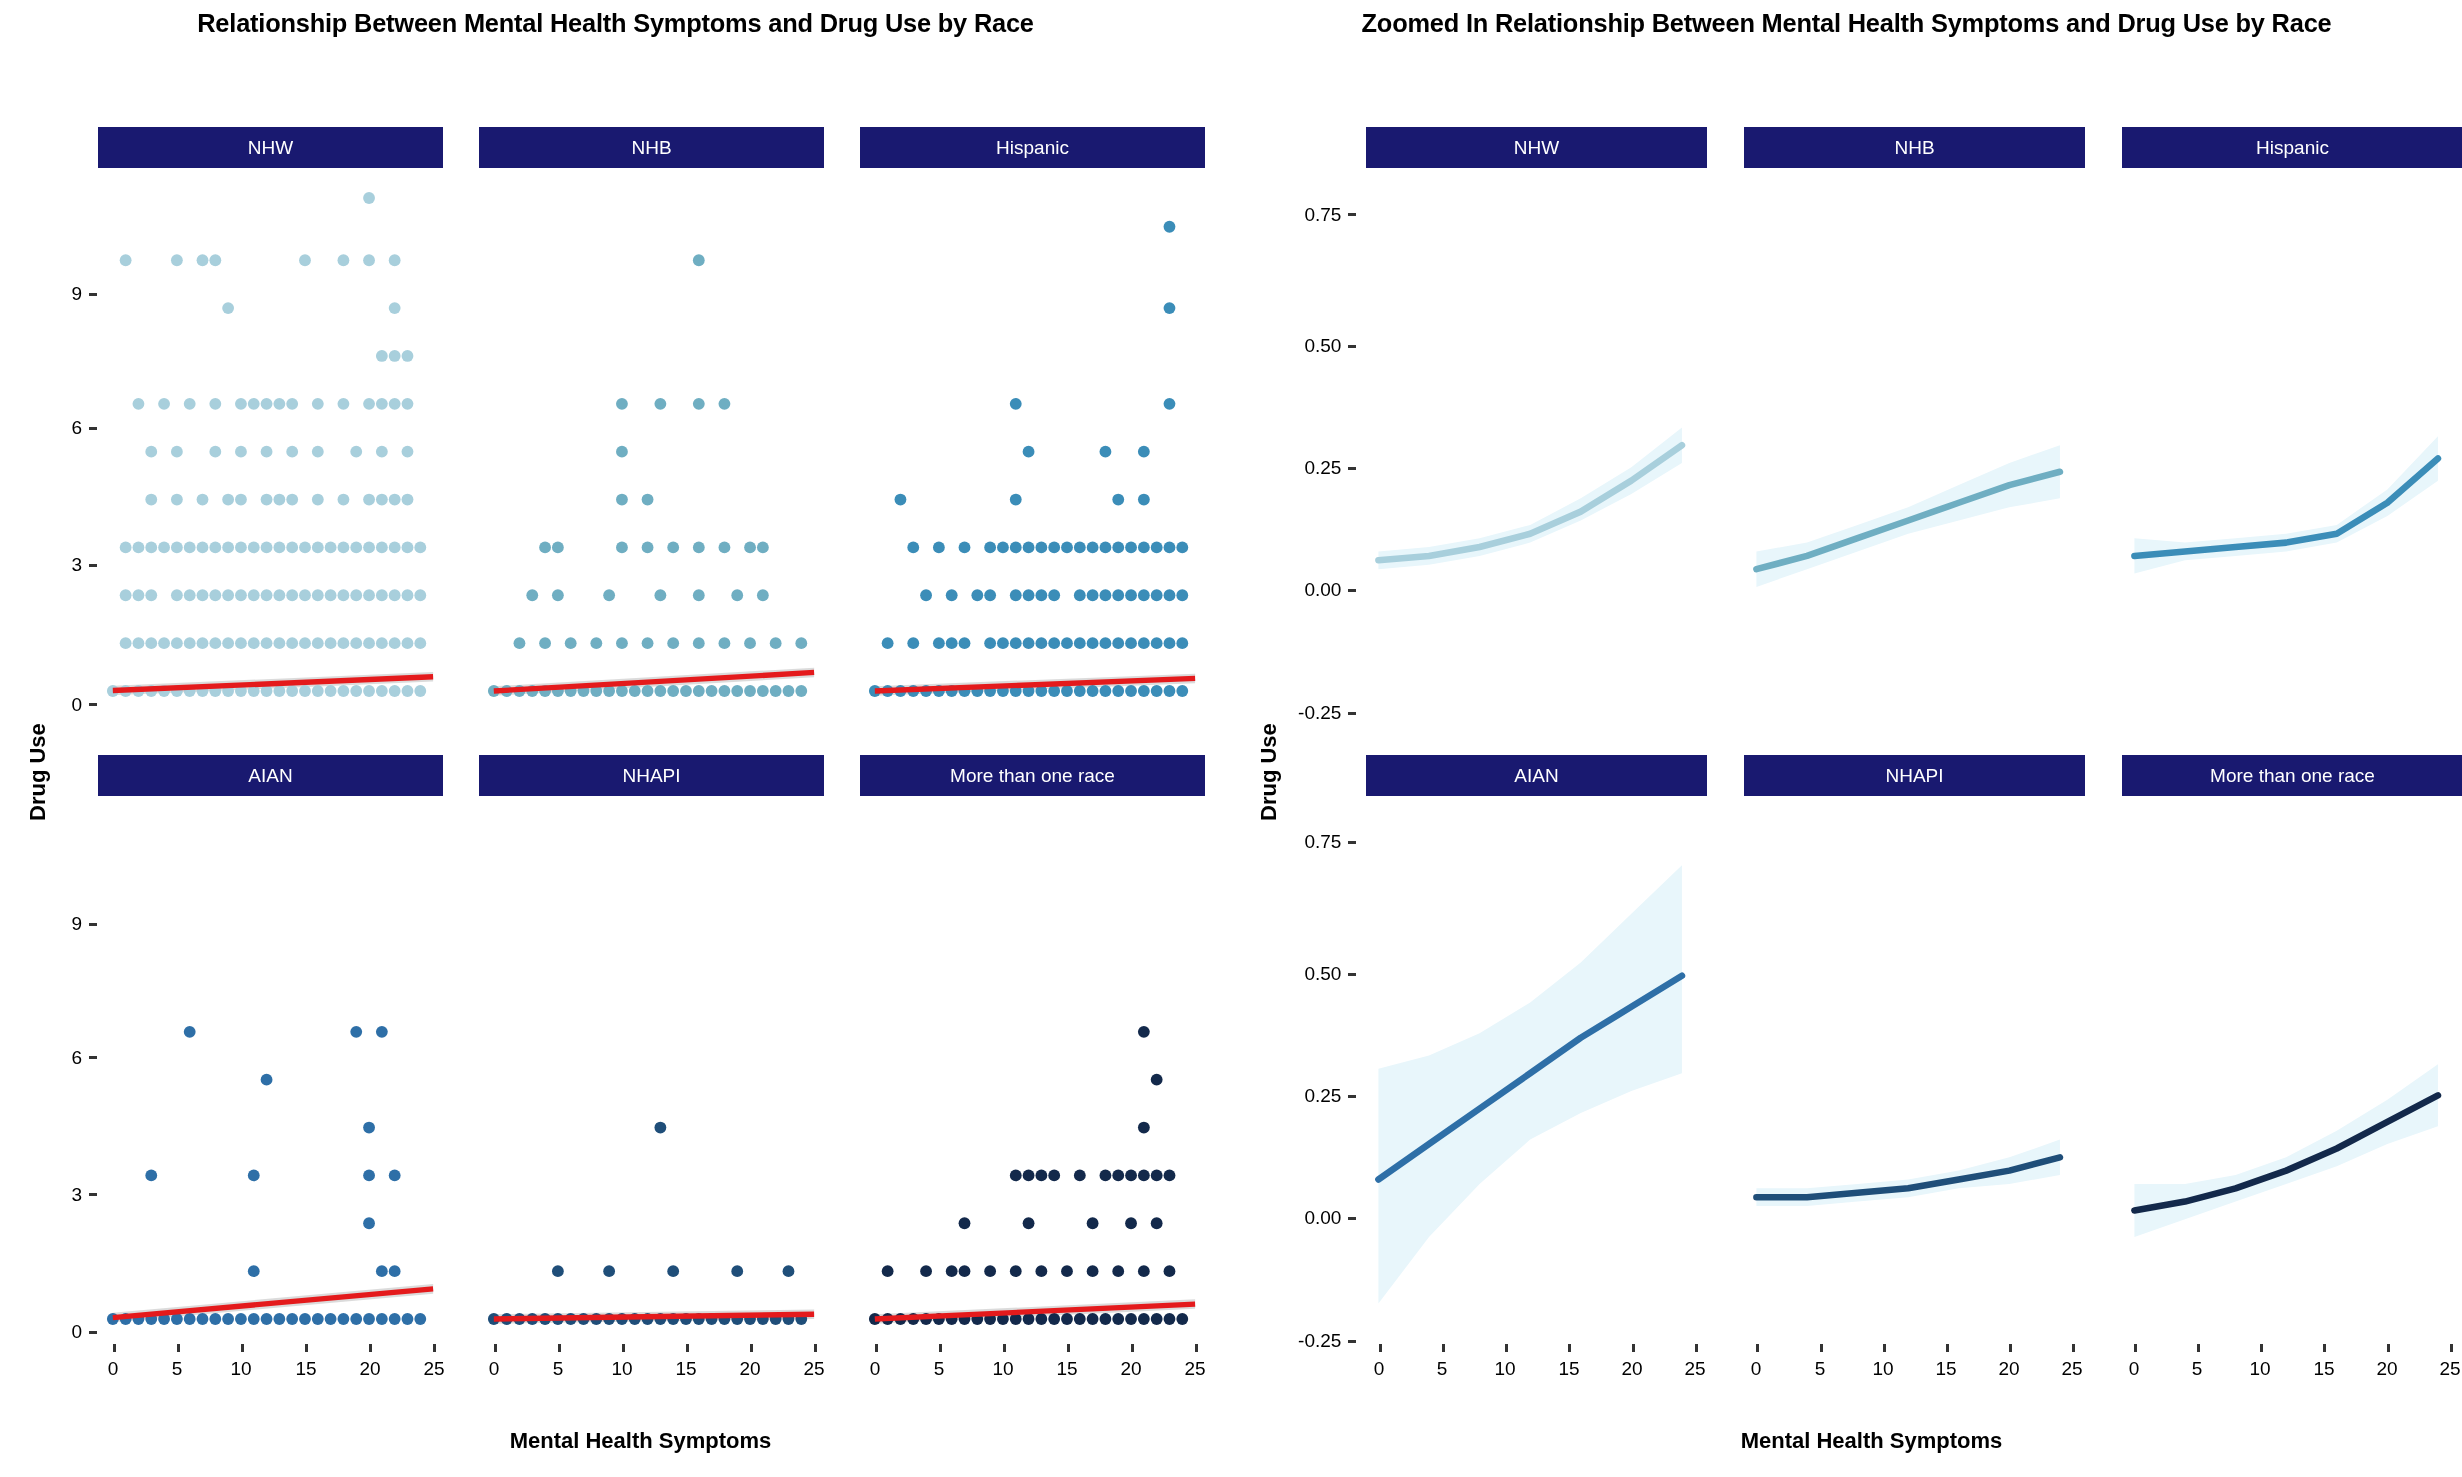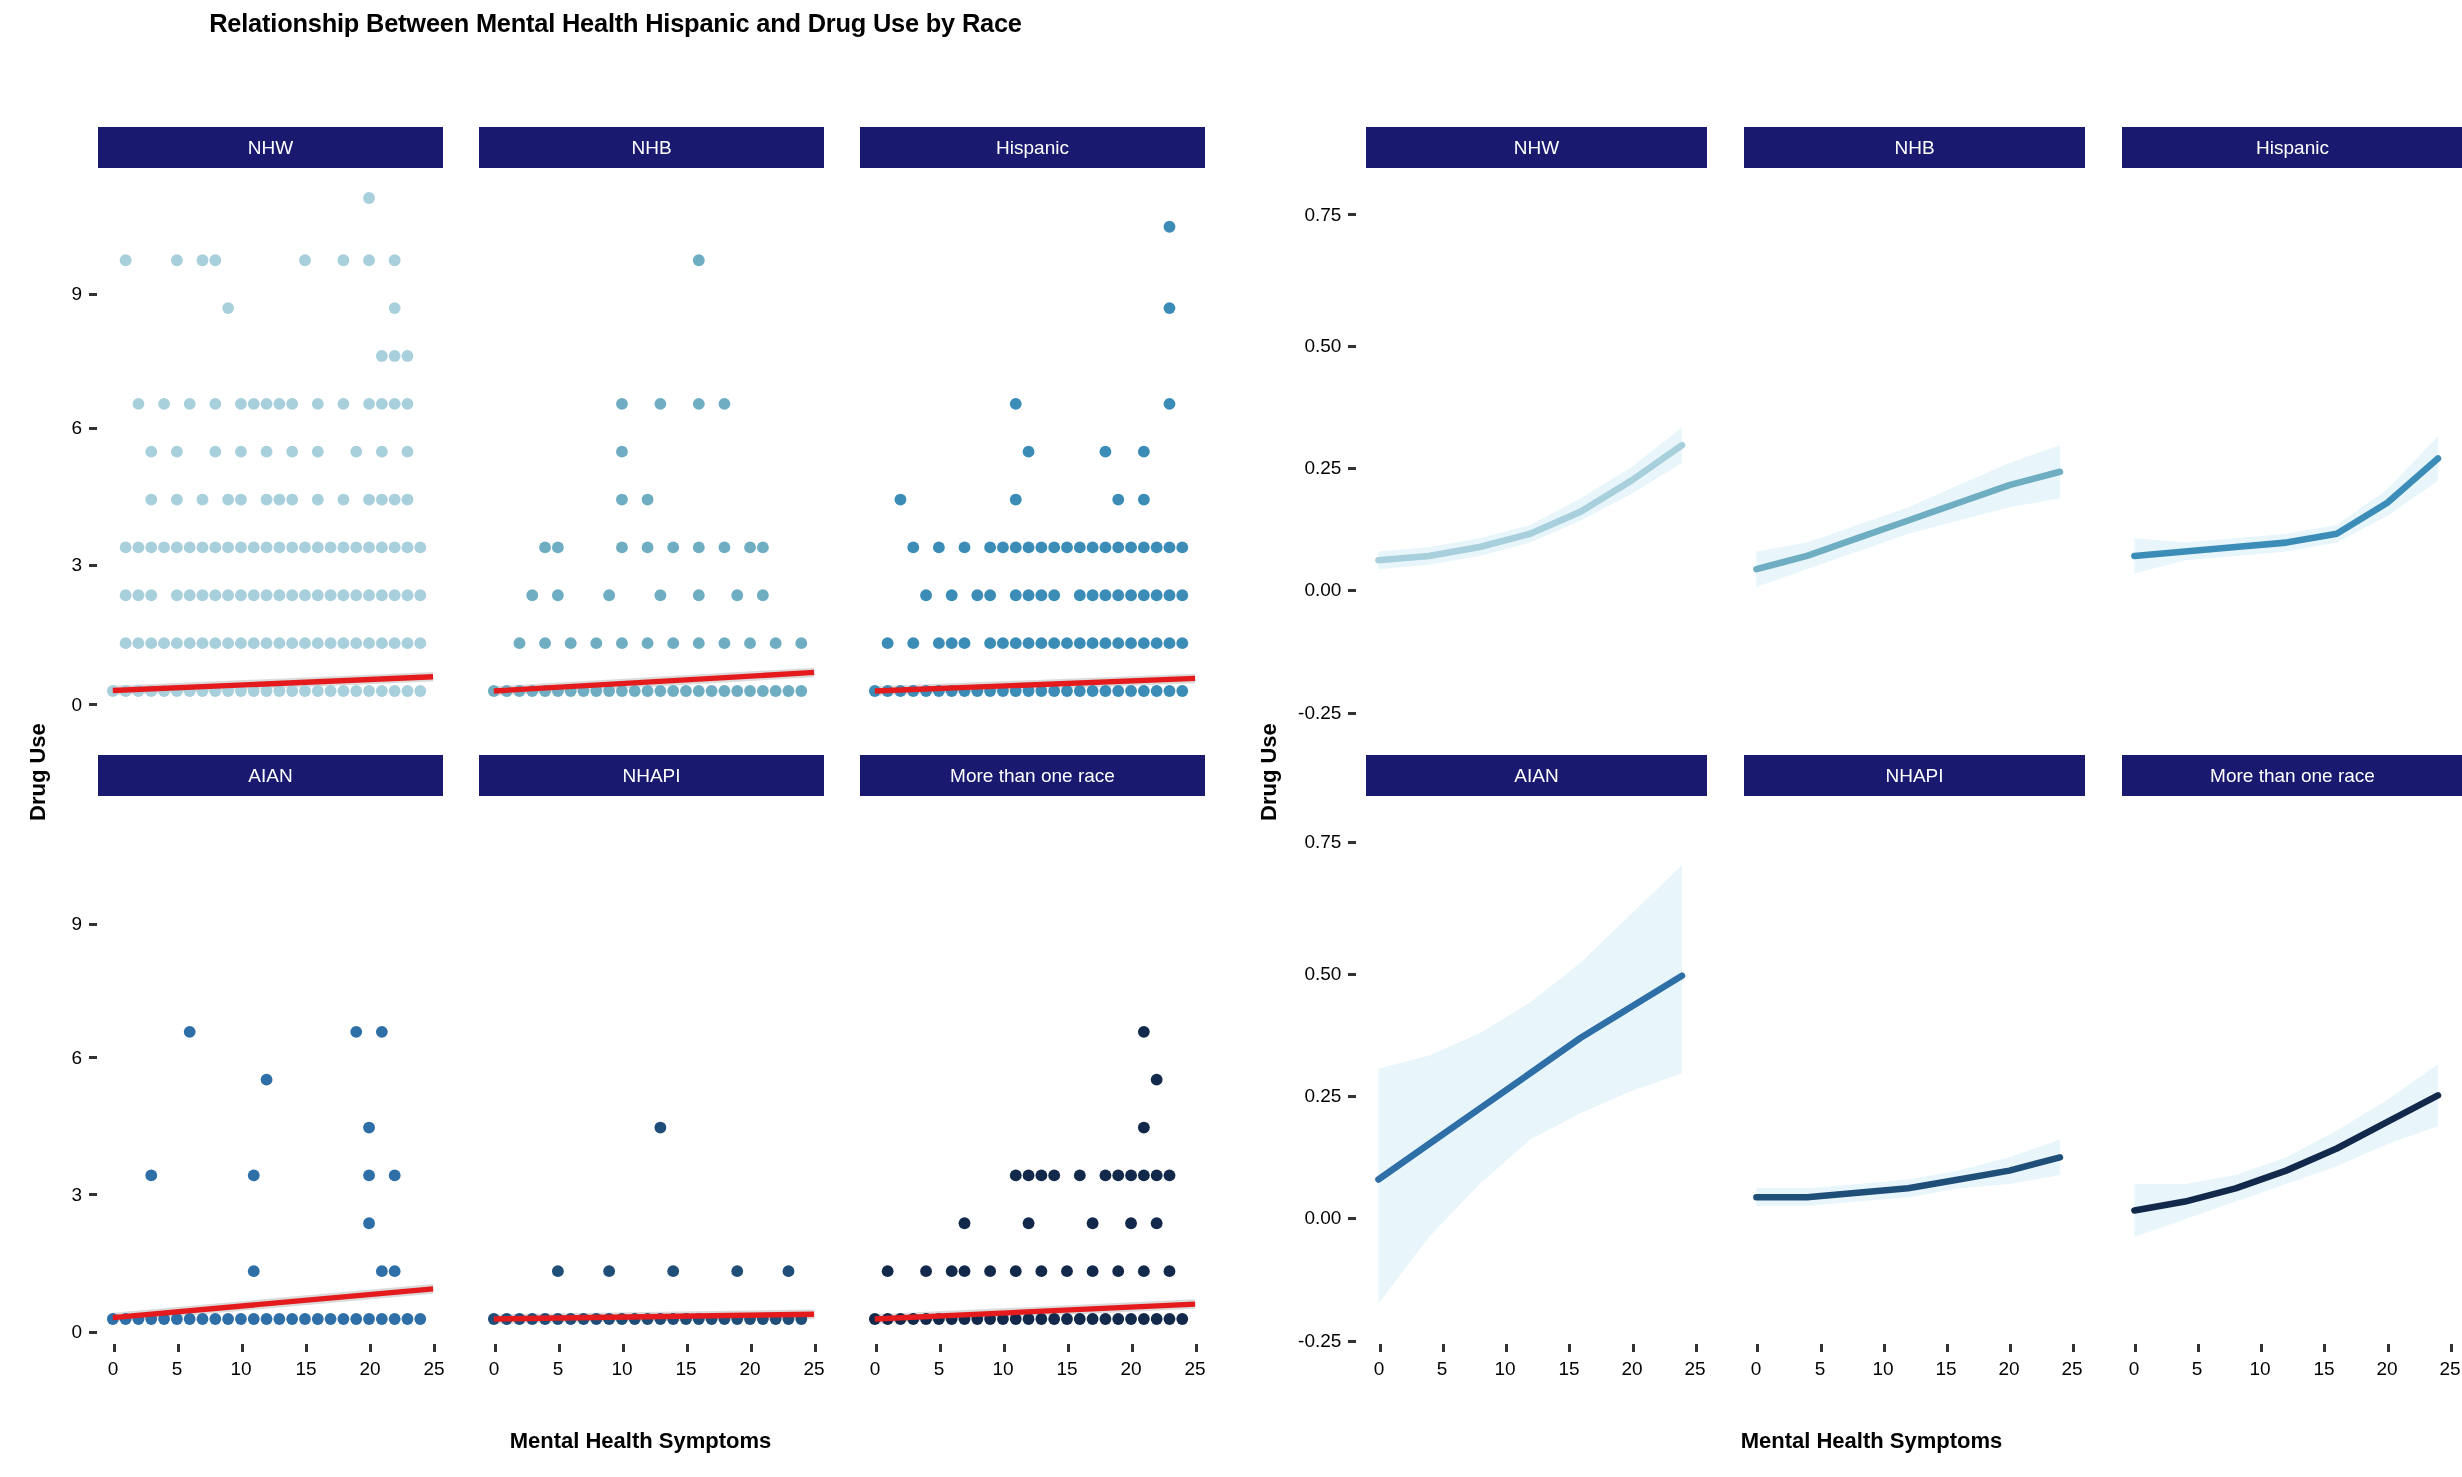--- a/index.html
+++ b/index.html
@@ -94,21 +94,21 @@
   }
 
   svg { display: block; }
 </style>
 </head>
 <body>
 
 <div class="page">
 
   <div class="panel">
-    <div class="fig-title">Relationship Between Mental Health Hispanic and Drug Use by Race</div>
+    <div class="fig-title">Relationship Between Mental Health Symptoms and Drug Use by Race</div>
 
     <div class="ylab" style="left: 24.6px; top: 821px;">Drug Use</div>
     <div class="xlab" style="left: 107px; top: 1428px; width: 1067px;">Mental Health Symptoms</div>
 
     <div class="tick-y" style="left: 29px; top: 694px; width: 53px;">0</div>
     <div class="tick-y" style="left: 29px; top: 554px; width: 53px;">3</div>
     <div class="tick-y" style="left: 29px; top: 417px; width: 53px;">6</div>
     <div class="tick-y" style="left: 29px; top: 283px; width: 53px;">9</div>
     <div class="tickmark" style="left: 89px; top: 703px; width: 8.2px; height: 2.5px;"></div>
     <div class="tickmark" style="left: 89px; top: 564px; width: 8.2px; height: 2.5px;"></div>
@@ -648,20 +648,21 @@
         <div class="tick-x" style="left: 1034px; top: 1358px; width: 66px;">15</div>
         <div class="tickmark" style="left: 1067px; top: 1344px; width: 2.5px; height: 8.2px;"></div>
         <div class="tick-x" style="left: 1098px; top: 1358px; width: 66px;">20</div>
         <div class="tickmark" style="left: 1131px; top: 1344px; width: 2.5px; height: 8.2px;"></div>
         <div class="tick-x" style="left: 1162px; top: 1358px; width: 66px;">25</div>
         <div class="tickmark" style="left: 1195px; top: 1344px; width: 2.5px; height: 8.2px;"></div>
       </div>
   </div>
 
   <div class="panel">
+    <div class="fig-title">Zoomed In Relationship Between Mental Health Symptoms and Drug Use by Race</div>
 
     <div class="ylab" style="left: 24.6px; top: 821px;">Drug Use</div>
     <div class="xlab" style="left: 107px; top: 1428px; width: 1067px;">Mental Health Symptoms</div>
 
     <div class="tick-y" style="left: 16.4px; top: 702px; width: 94px;">-0.25</div>
     <div class="tick-y" style="left: 16.4px; top: 579px; width: 94px;">0.00</div>
     <div class="tick-y" style="left: 16.4px; top: 457px; width: 94px;">0.25</div>
     <div class="tick-y" style="left: 16.4px; top: 335px; width: 94px;">0.50</div>
     <div class="tick-y" style="left: 16.4px; top: 204px; width: 94px;">0.75</div>
     <div class="tickmark" style="left: 117px; top: 712px; width: 8.2px; height: 2.5px;"></div>

